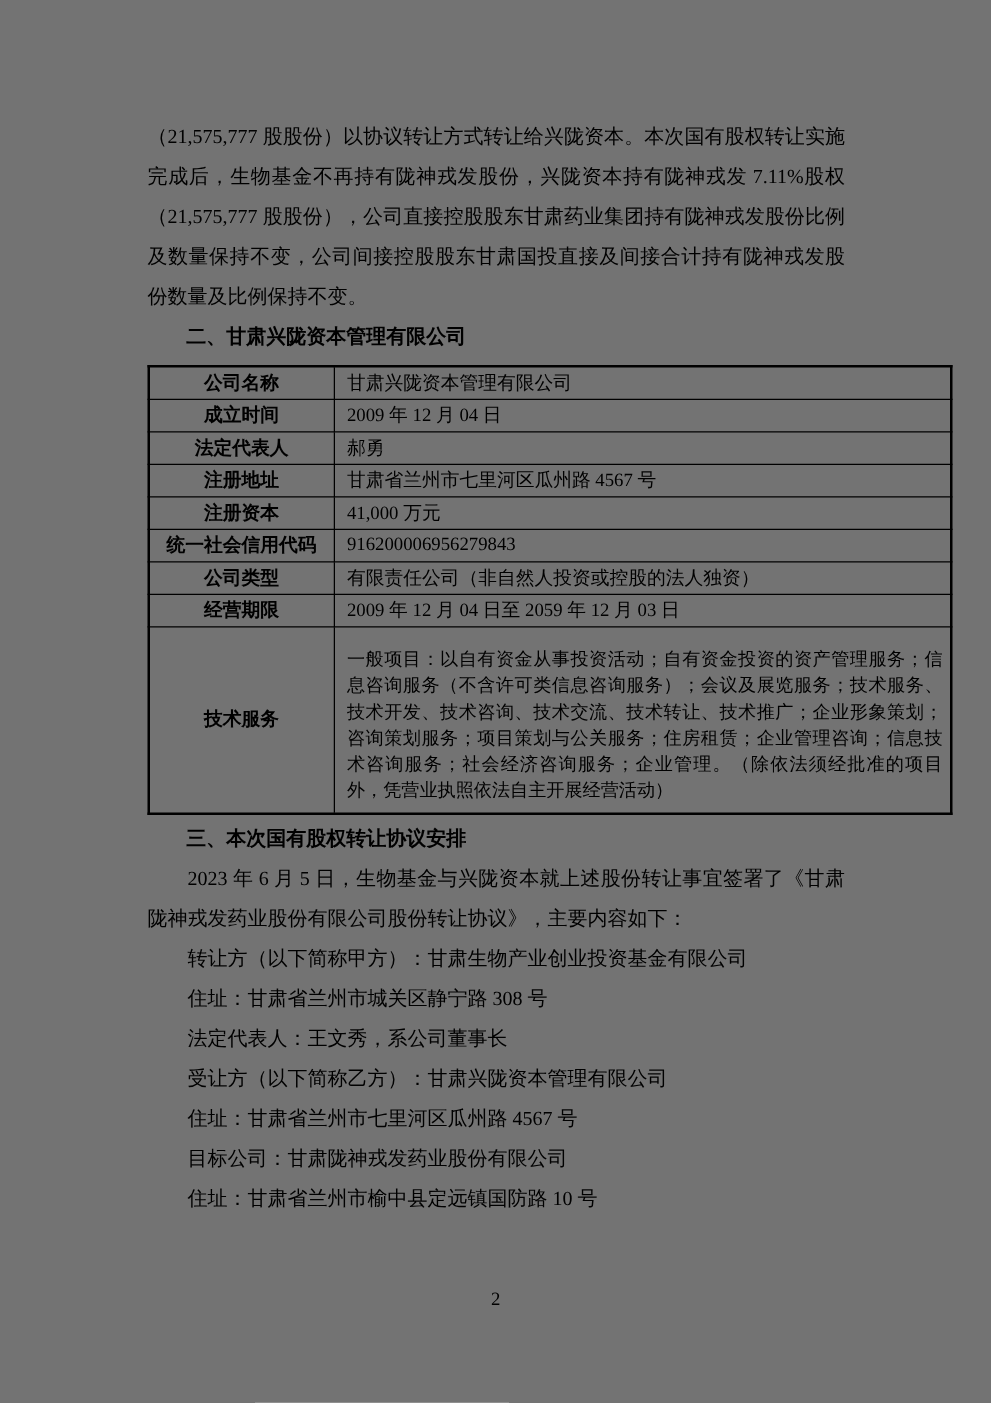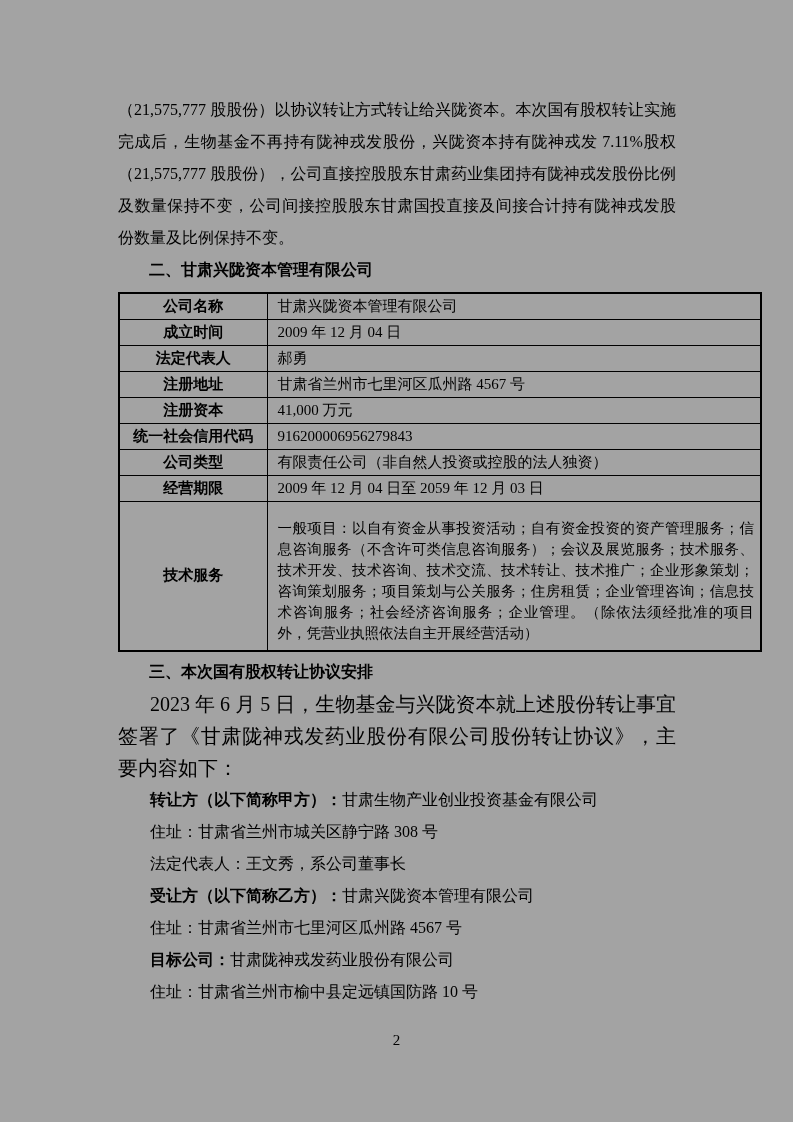--- a/index.html
+++ b/index.html
@@ -5,21 +5,21 @@
   html, body { margin: 0; padding: 0; }
   body {
     width: 793px; height: 1122px;
     background: #e9e9e9;
     font-family: "Liberation Serif", "DejaVu Serif", serif;
     color: #000;
   }
   .page {
     position: relative;
     width: 793px; height: 1122px;
-    background: #a3a3a3;
+    background: #737373;
     overflow: hidden;
   }
   .content {
     position: absolute;
     left: 118px; top: 0;
     width: 558px;
   }
   .para-cont {
     margin: 94px 0 0 0;
     font-size: 16px;
@@ -61,34 +61,34 @@
   }
   tr.big td.val {
     font-size: 14.5px;
     line-height: 21px;
     text-align: justify;
     text-align-last: left;
     padding: 16px 6px 6px 10px;
   }
   .intro {
     margin: 0;
-    font-size: 20px;
+    font-size: 16px;
     line-height: 32px;
     text-indent: 32px;
     text-align: justify;
     text-align-last: left;
   }
   .pline {
     margin: 0;
     font-size: 16px;
     line-height: 32px;
     text-indent: 32px;
     white-space: nowrap;
   }
-  .pline .lead { font-weight: bold; }
+  .pline .lead { font-weight: normal; }
   .footer {
     position: absolute;
     left: 0; top: 1030px;
     width: 793px;
     text-align: center;
     font-size: 15px;
     line-height: 20px;
   }
 </style>
 </head>

